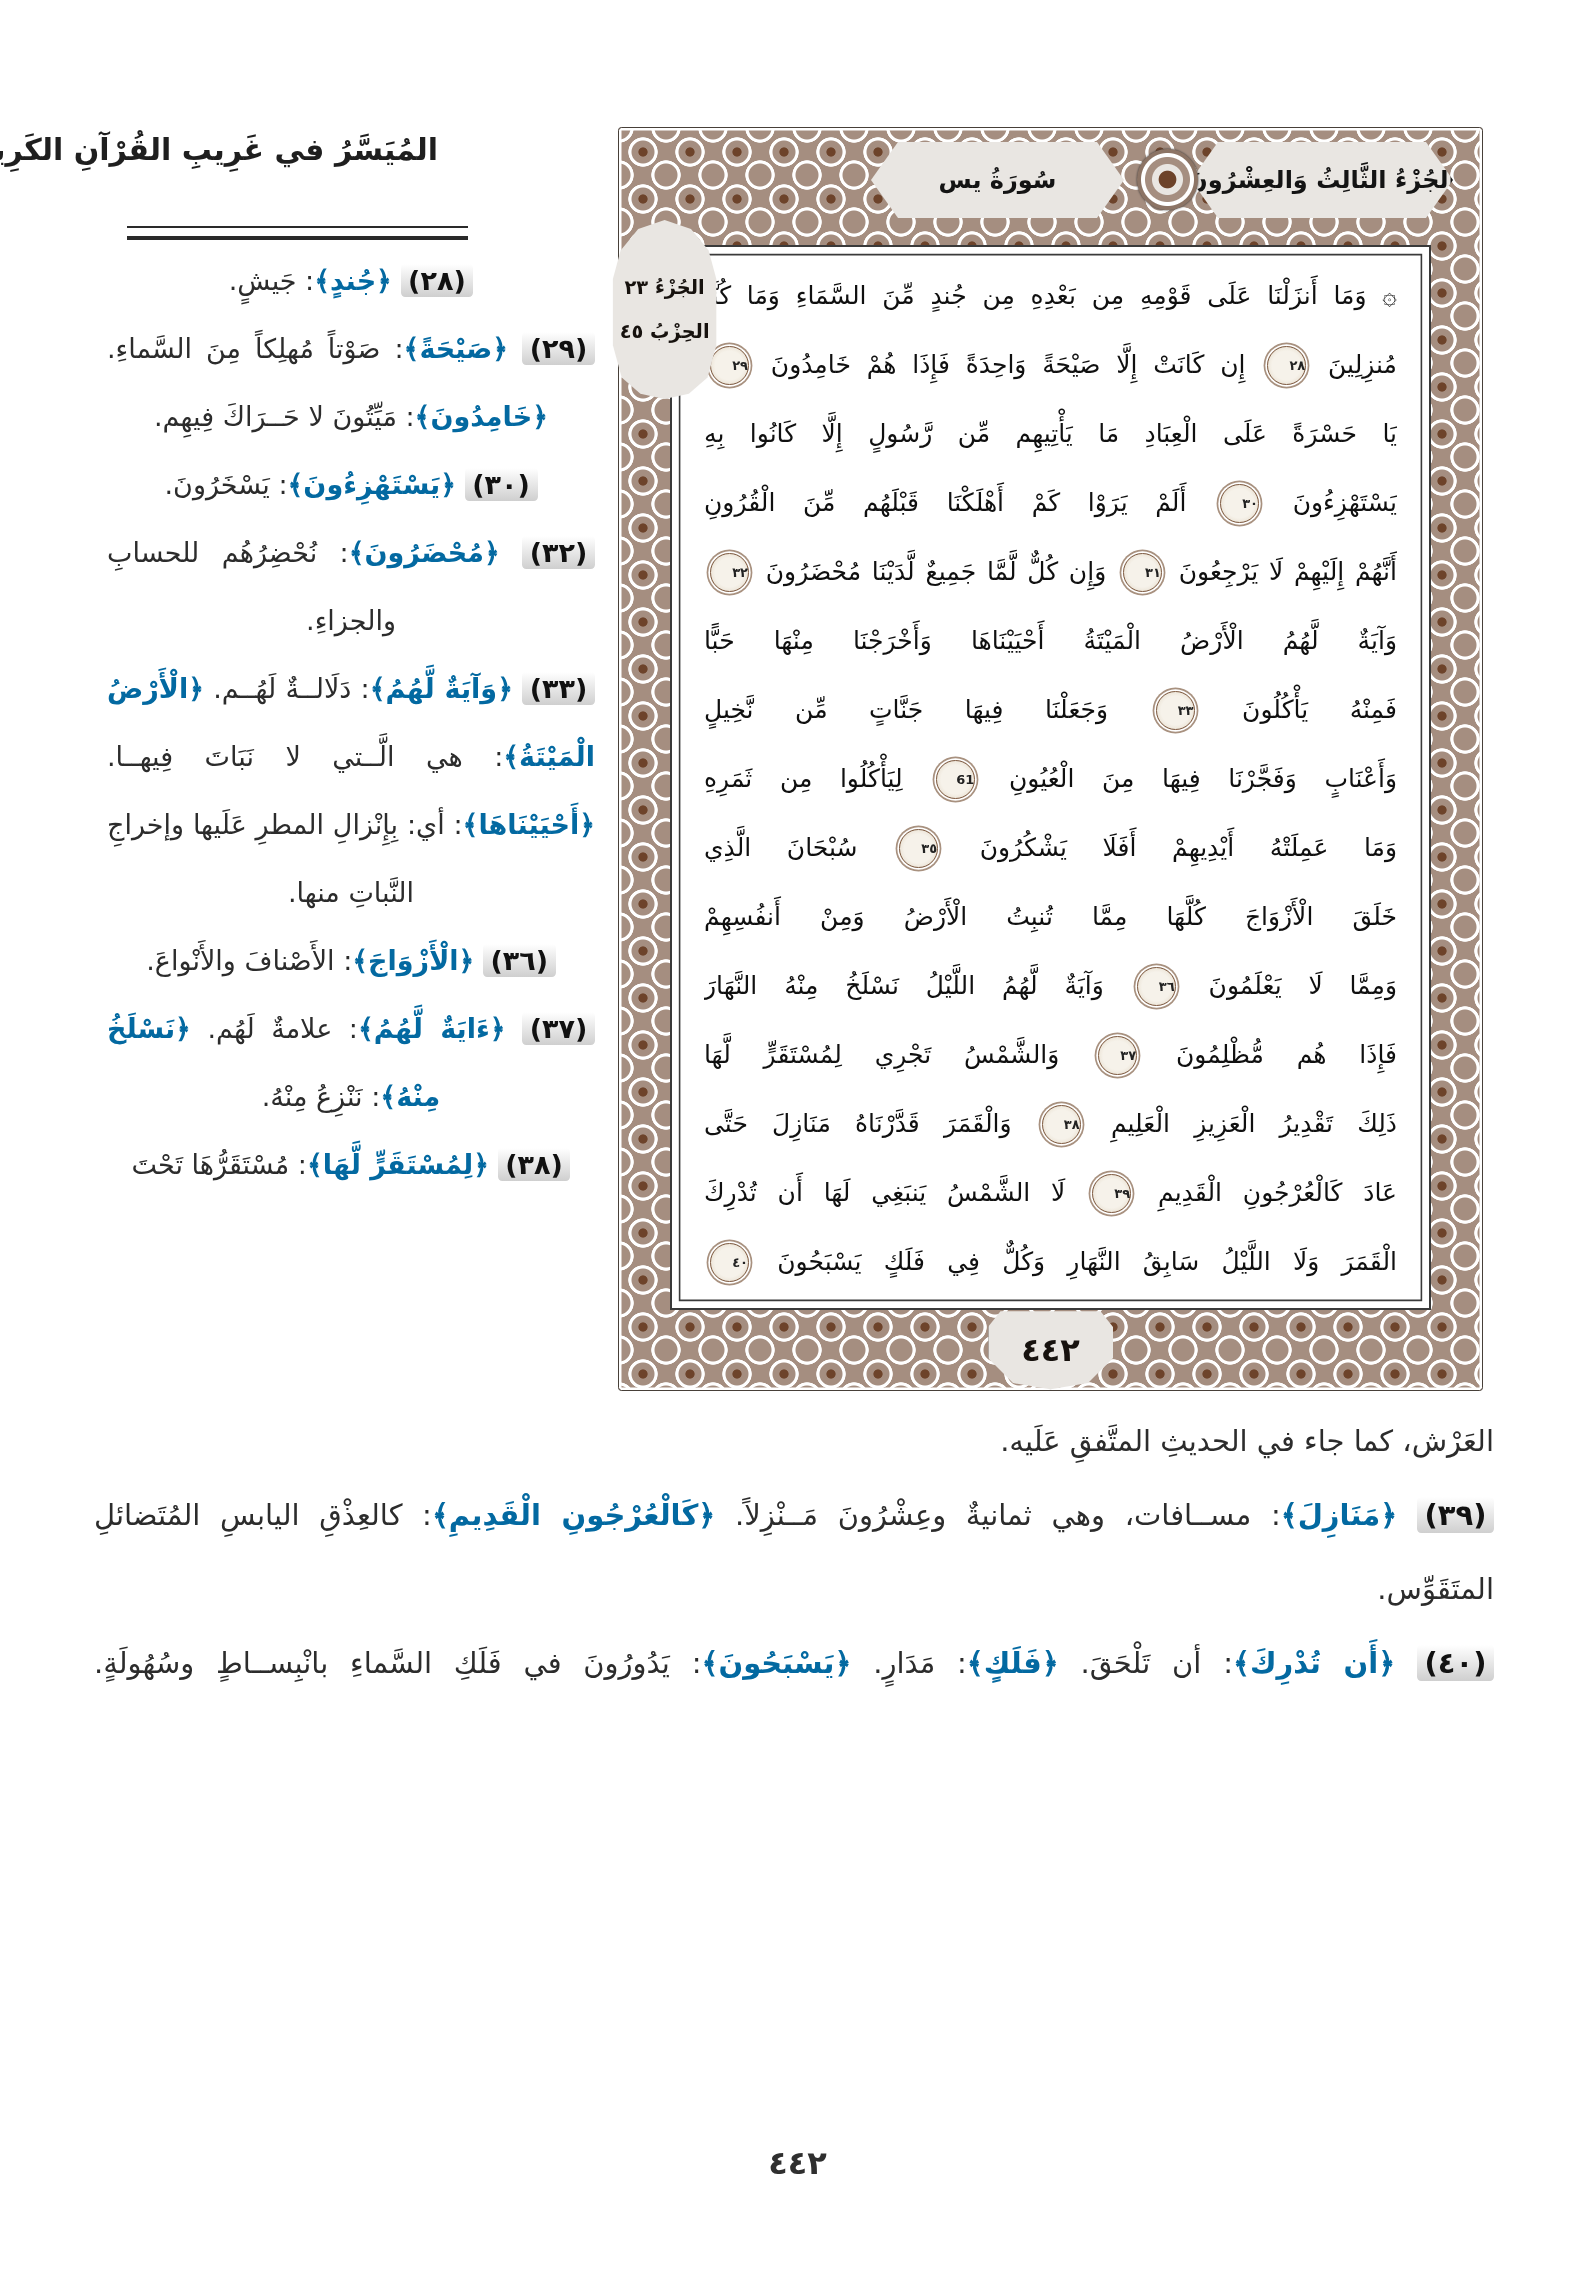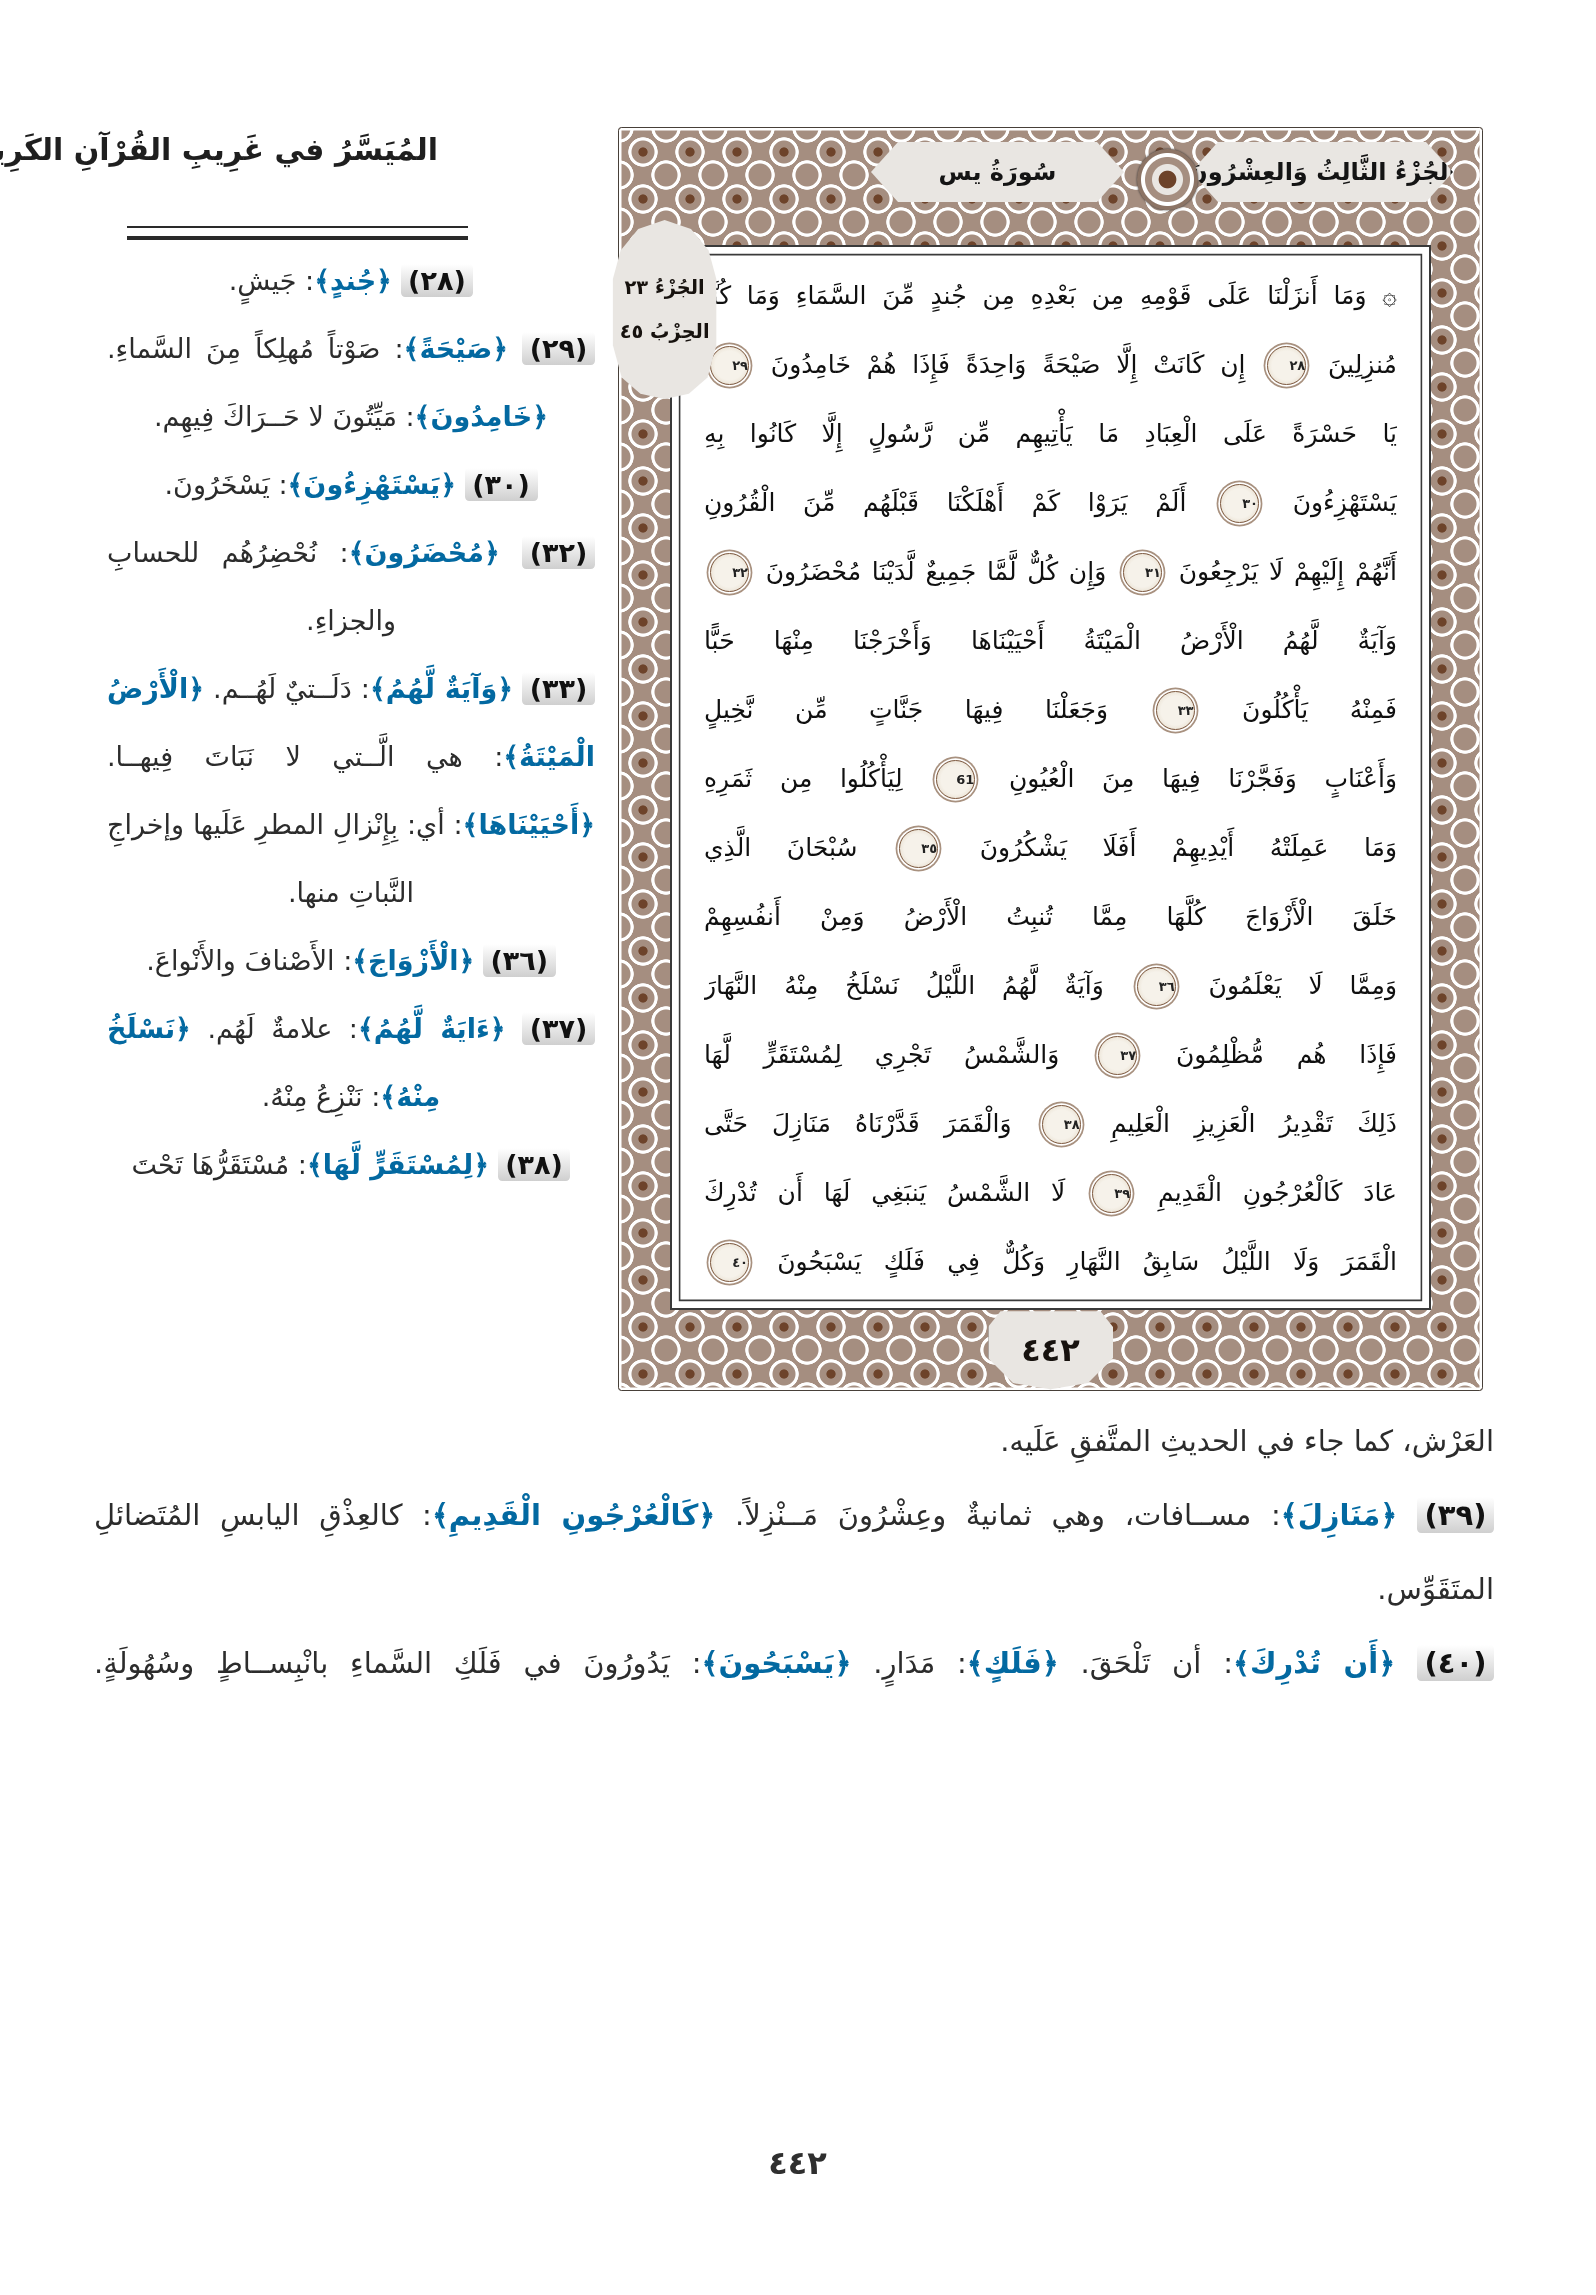--- a/index.html
+++ b/index.html
@@ -18,21 +18,21 @@
     background-color:#a58e80;
     background-image:
       radial-gradient(circle at 24px 24px,#6d432a 4.2px,rgba(0,0,0,0) 5px),
       radial-gradient(circle at 24px 24px,rgba(255,255,255,0) 11px,#fff 12px,#fff 14.4px,rgba(255,255,255,0) 15px),
       radial-gradient(circle at 0 0,rgba(255,255,255,0) 11px,#fff 12px,#fff 14.4px,rgba(255,255,255,0) 15px),
       radial-gradient(circle at 47px 0,rgba(255,255,255,0) 11px,#fff 12px,#fff 14.4px,rgba(255,255,255,0) 15px),
       radial-gradient(circle at 0 47px,rgba(255,255,255,0) 11px,#fff 12px,#fff 14.4px,rgba(255,255,255,0) 15px),
       radial-gradient(circle at 47px 47px,rgba(255,255,255,0) 11px,#fff 12px,#fff 14.4px,rgba(255,255,255,0) 15px);
     background-size:47px 47px;
     box-shadow:inset 0 0 0 2.5px #ffffff;}
-  .header-cart{position:absolute;top:15px;height:60px;background:#e9e6e2;
+  .header-cart{position:absolute;top:15px;height:76px;background:#e9e6e2;
     clip-path:polygon(27px 0,calc(100% - 27px) 0,100% 50%,calc(100% - 27px) 100%,27px 100%,0 50%);
     filter:drop-shadow(0 0 0.8px #333) drop-shadow(0 0 0.8px #333);
     display:flex;align-items:center;justify-content:center;
     font-size:24px;font-weight:bold;color:#141414;direction:rtl;white-space:nowrap;}
   .cart-juz{right:30px;width:262px;}
   .cart-surah{left:253px;width:253px;}
   .header-orn{position:absolute;top:22px;left:519px;width:61px;height:61px;border-radius:50%;
     background:radial-gradient(circle,#6d432a 8.4px,#e9e6e2 9.3px,#e9e6e2 15px,#a58e80 16px,#a58e80 22px,#fff 23px,#fff 26px,#8c7465 27px);
     filter:drop-shadow(0 0 0.8px #333);}
   .inner{position:absolute;left:52px;right:52px;top:118px;bottom:81px;background:#fff;
@@ -119,21 +119,21 @@
     <div class="page-cart">
       <span>٤٤٢</span>
     </div>
   </div>
 
   <div class="commentary">
       <p class="entry"><span class="entry-num">(٢٨)</span> <span class="term">﴿جُندٍ﴾</span><span class="def">: جَيشٍ.</span> </p>
       <p class="entry"><span class="entry-num">(٢٩)</span> <span class="term">﴿صَيْحَةً﴾</span><span class="def">: صَوْتاً مُهلِكاً مِنَ السَّماءِ.</span> <span class="term">﴿خَامِدُونَ﴾</span><span class="def">: مَيِّتُونَ لا حَــرَاكَ فِيهِم.</span> </p>
       <p class="entry"><span class="entry-num">(٣٠)</span> <span class="term">﴿يَسْتَهْزِءُونَ﴾</span><span class="def">: يَسْخَرُونَ.</span> </p>
       <p class="entry"><span class="entry-num">(٣٢)</span> <span class="term">﴿مُحْضَرُونَ﴾</span><span class="def">: نُحْضِرُهُم للحسابِ والجزاءِ.</span> </p>
-      <p class="entry"><span class="entry-num">(٣٣)</span> <span class="term">﴿وَآيَةٌ لَّهُمُ﴾</span><span class="def">: دَلَــتيٌ لَهُــم.</span> <span class="term">﴿الْأَرْضُ الْمَيْتَةُ﴾</span><span class="def">: هي الَّــتي لا نَبَاتَ فِيهــا.</span> <span class="term">﴿أَحْيَيْنَاهَا﴾</span><span class="def">: أي: بِإِنْزالِ المطرِ عَلَيها وإخراجِ النَّباتِ منها.</span> </p>
+      <p class="entry"><span class="entry-num">(٣٣)</span> <span class="term">﴿وَآيَةٌ لَّهُمُ﴾</span><span class="def">: دَلَالــةٌ لَهُــم.</span> <span class="term">﴿الْأَرْضُ الْمَيْتَةُ﴾</span><span class="def">: هي الَّــتي لا نَبَاتَ فِيهــا.</span> <span class="term">﴿أَحْيَيْنَاهَا﴾</span><span class="def">: أي: بِإِنْزالِ المطرِ عَلَيها وإخراجِ النَّباتِ منها.</span> </p>
       <p class="entry"><span class="entry-num">(٣٦)</span> <span class="term">﴿الْأَزْوَاجَ﴾</span><span class="def">: الأَصْنافَ والأَنْواعَ.</span> </p>
       <p class="entry"><span class="entry-num">(٣٧)</span> <span class="term">﴿ءَايَةٌ لَّهُمُ﴾</span><span class="def">: علامةٌ لَهُم.</span> <span class="term">﴿نَسْلَخُ مِنْهُ﴾</span><span class="def">: نَنْزِعُ مِنْهُ.</span> </p>
       <p class="entry"><span class="entry-num">(٣٨)</span> <span class="term">﴿لِمُسْتَقَرٍّ لَّهَا﴾</span><span class="def">: مُسْتَقَرُّهَا تَحْتَ</span> </p>
     </div>
 
   <div class="footer-block">
       <p class="frow"><span class="def">العَرْش، كما جاء في الحديثِ المتَّفقِ عَلَيه.</span></p>
       <p class="frow justify"><span class="entry-num">(٣٩)</span> <span class="term">﴿مَنَازِلَ﴾</span><span class="def">: مســافات، وهي ثمانيةٌ وعِشْرُونَ مَــنْزِلاً.</span> <span class="term">﴿كَالْعُرْجُونِ الْقَدِيمِ﴾</span><span class="def">: كالعِذْقِ اليابسِ المُتَضائلِ</span> </p>
       <p class="frow"><span class="def">المتَقَوِّس.</span></p>
       <p class="frow justify"><span class="entry-num">(٤٠)</span> <span class="term">﴿أَن تُدْرِكَ﴾</span><span class="def">: أن تَلْحَقَ.</span> <span class="term">﴿فَلَكٍ﴾</span><span class="def">: مَدَارٍ.</span> <span class="term">﴿يَسْبَحُونَ﴾</span><span class="def">: يَدُورُونَ في فَلَكِ السَّماءِ بانْبِســاطٍ وسُهُولَةٍ.</span> </p>

